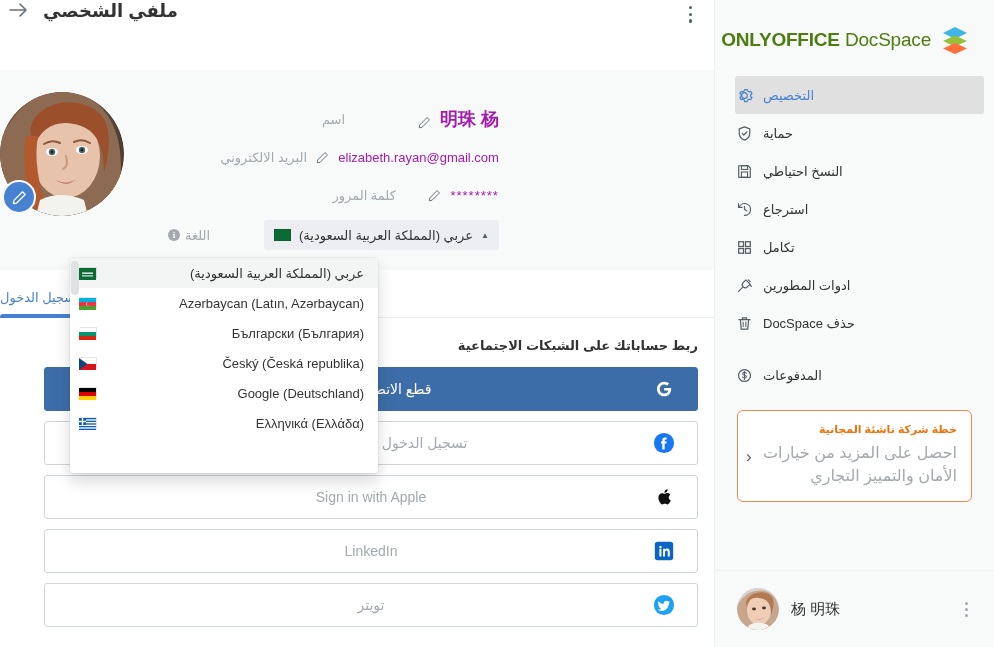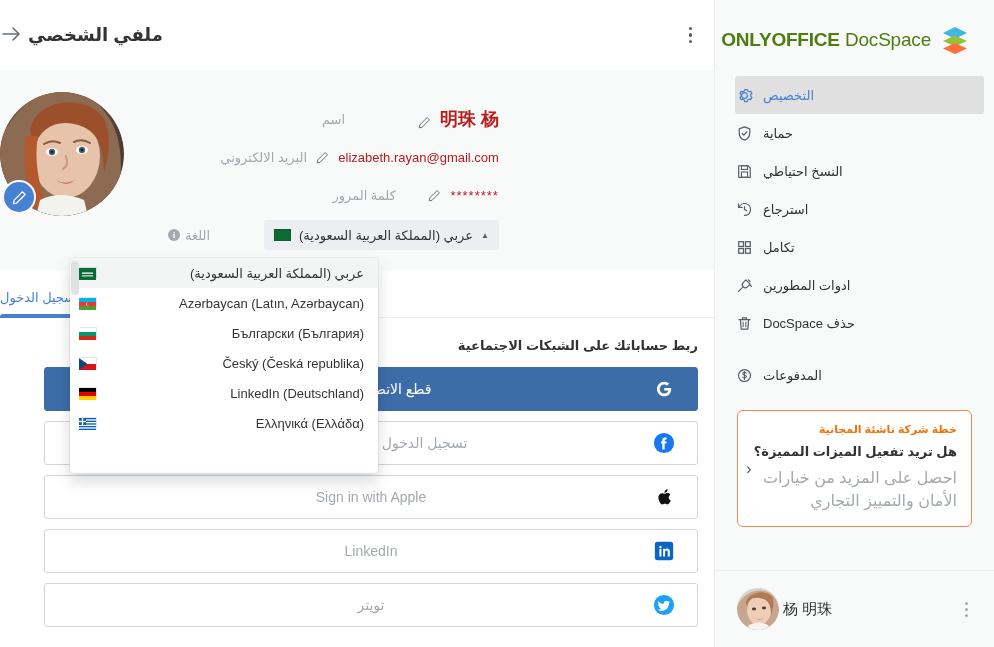--- a/index.html
+++ b/index.html
@@ -67,41 +67,41 @@
     position: absolute; left: 8px; top: 50%; transform: translateY(-50%);
     color: #555f65; font-size: 17px; cursor: pointer; line-height: 1;
   }
 
   .sb-footer {
     margin-top: auto;
     border-top: 1px solid #eceef1;
     height: 77px;
     display: flex; align-items: center;
     padding: 0 20px 0 22px;
-    gap: 4px;
+    gap: 12px;
   }
   .sb-avatar {
     width: 42px; height: 42px; border-radius: 50%; flex: none;
     overflow: hidden; background: #d8cfc9; position: relative;
   }
   .sb-name { font-size: 15px; color: #333; font-weight: normal; white-space: nowrap; }
   .kebab { margin-right: auto; display: flex; flex-direction: column; gap: 3px; cursor: pointer; padding: 6px; }
   .kebab i { width: 3px; height: 3px; border-radius: 50%; background: #a3a9ae; display: block; }
 
   
   #main {
     position: absolute; top: 0; left: 0;
     width: 714px; height: 647px;
     background: #ffffff;
     overflow: hidden;
   }
   .main-header {
     height: 70px;
-    display: flex; align-items: center; justify-content: flex-start;
-    padding: 0 16px 0 0; gap: 6px;
+    display: flex; align-items: flex-start; justify-content: flex-start;
+    padding: 0 16px 0 0; gap: 14px; margin-left: 7px;
   }
   .back-arrow { font-size: 22px; color: #657077; cursor: pointer; line-height: 1; }
   .page-title { font-size: 18px; font-weight: bold; color: #333; }
   .hdr-kebab { display: flex; flex-direction: column; gap: 3.5px; cursor: pointer; padding: 6px; margin-right: 0; }
   .hdr-kebab i { width: 3.2px; height: 3.2px; border-radius: 50%; background: #555f65; display: block; }
 
   .profile-card {
     background: #f8f9f9;
     height: 200px;
     display: flex; align-items: flex-start; justify-content: flex-start;
@@ -119,21 +119,21 @@
     width: 34px; height: 34px; border-radius: 50%;
     background: #4781d1; display: flex; align-items: center; justify-content: center;
     cursor: pointer; border: 2px solid #f8f9f9;
   }
   .fields { display: flex; flex-direction: column; gap: 0; padding-top: 8px; }
   .field-row { display: flex; align-items: center; height: 38px; }
   .field-label {
     width: 110px; text-align: left; font-size: 13px; color: #a3a9ae;
     padding-left: 14px; display:flex; align-items:center; justify-content:flex-end; gap:5px;
   }
-  .field-value { font-size: 13px; color: #b91c1c; display: flex; align-items: center; gap: 9px; }
+  .field-value { font-size: 13px; color: #a21caf; display: flex; align-items: center; gap: 9px; }
   .field-value.name { font-size: 18px; font-weight: bold; }
   .pen { width: 13px; height: 13px; flex: none; }
   .info-i {
     width: 12px; height: 12px; border-radius: 50%; background: #a3a9ae;
     color: #fff; font-size: 9px; font-weight: bold; display: inline-flex;
     align-items: center; justify-content: center; font-family: "Liberation Serif", serif;
   }
   .lang-combo {
     display: inline-flex; align-items: center; gap: 8px;
     background: #eceef1; border-radius: 3px;
@@ -442,21 +442,21 @@
       <span class="flag">
         <svg width="17" height="12" viewBox="0 0 17 12">
             <rect width="17" height="6" fill="#fff"></rect>
             <rect y="6" width="17" height="6" fill="#d7141a"></rect>
             <path d="M0 0 L8.5 6 L0 12 Z" fill="#11457e"></path>
           </svg>
       </span>
     </div>
 
     <div class="lang-item ltr">
-      <span class="lname">LinkedIn (Deutschland)</span>
+      <span class="lname">Google (Deutschland)</span>
       <span class="flag">
         <svg width="17" height="12" viewBox="0 0 17 12">
             <rect width="17" height="4" fill="#000"></rect>
             <rect y="4" width="17" height="4" fill="#dd0000"></rect>
             <rect y="8" width="17" height="4" fill="#ffce00"></rect>
           </svg>
       </span>
     </div>
 
     <div class="lang-item ltr">
@@ -583,21 +583,20 @@
               <path d="M12.1 7.5c-.4-.8-1.2-1.2-2.1-1.2-1.2 0-2 .7-2 1.6 0 2.3 4.2 1.1 4.2 3.4 0 1-.9 1.7-2.2 1.7-1 0-1.8-.4-2.2-1.2" stroke="#555f65" stroke-width="1.2" fill="none" stroke-linecap="round"></path>
               <path d="M10 5.2v9.6" stroke="#555f65" stroke-width="1.2" stroke-linecap="round"></path>
             </svg>
         </span>
       </div>
     </div>
 
     <div class="promo">
       <div class="promo-arrow">‹</div>
       <div class="promo-tag">خطة شركة ناشئة المجانية</div>
-      <div class="promo-title">هل تريد تفعيل الميزات المميزة؟</div>
       <div class="promo-desc">احصل على المزيد من خيارات الأمان والتمييز التجاري</div>
     </div>
 
     <div class="sb-footer">
       <div class="kebab">
           <i></i>
           <i></i>
           <i></i>
         </div>
       <div style="flex:1"></div>

